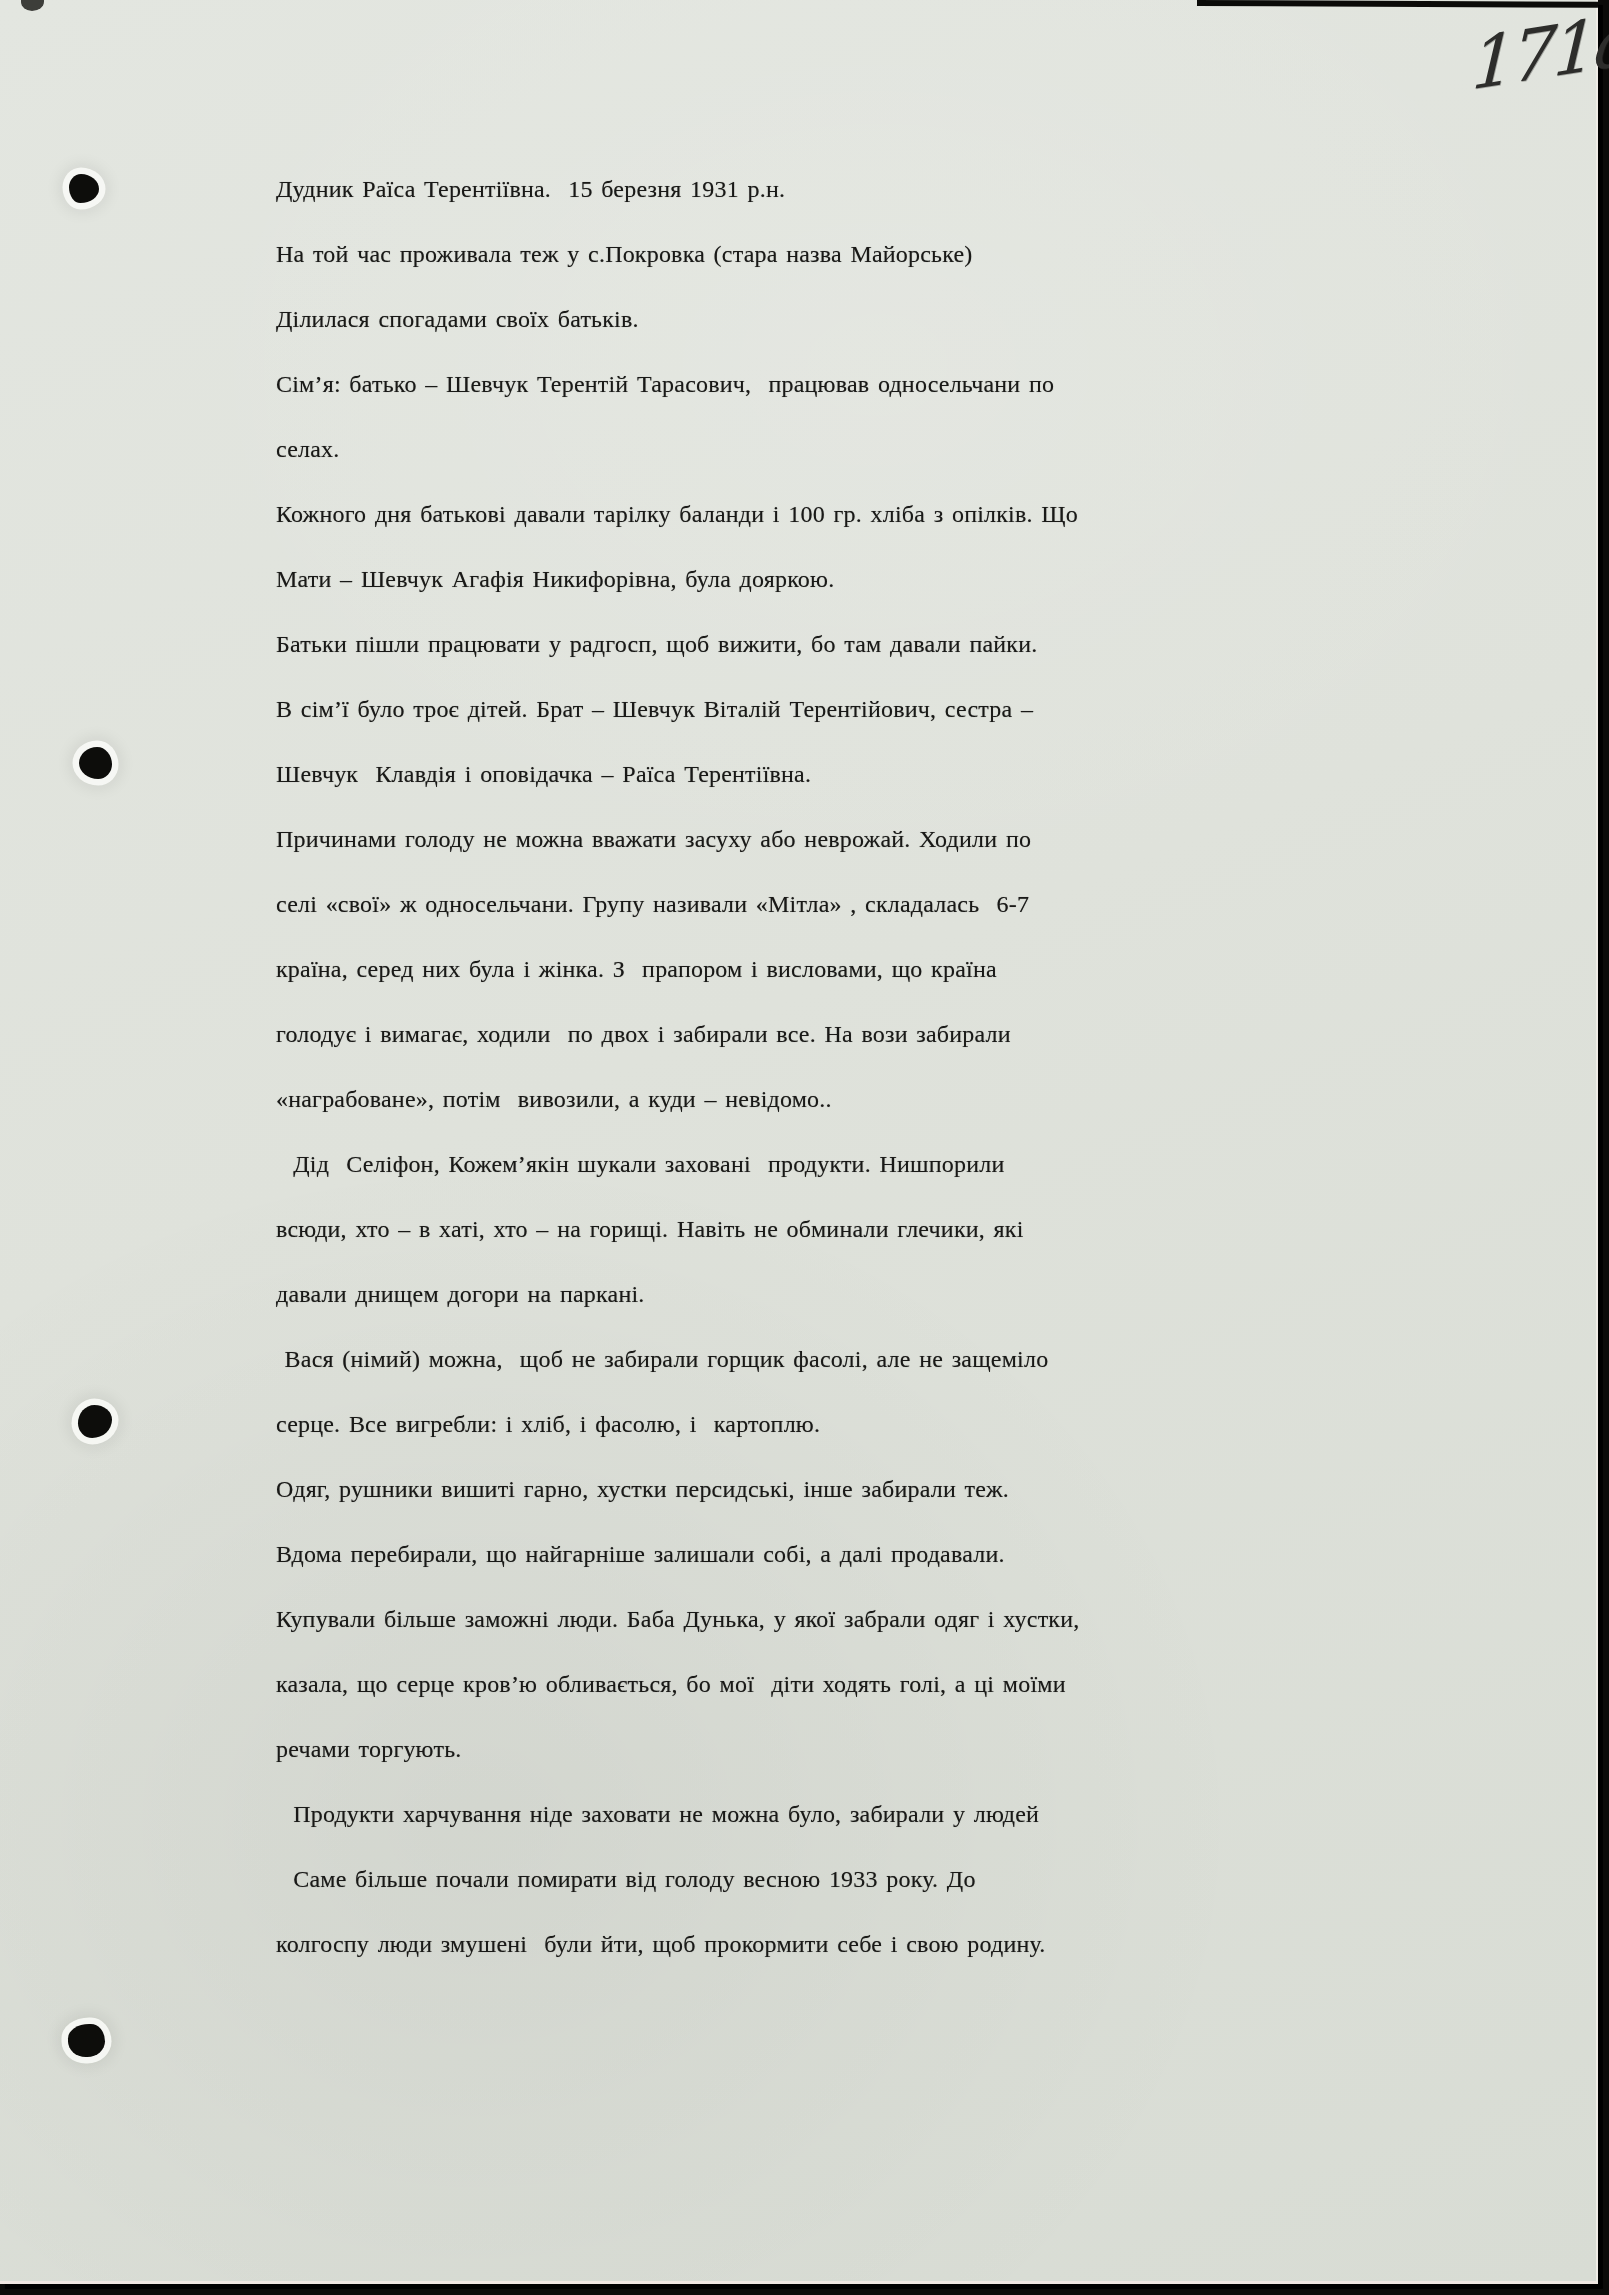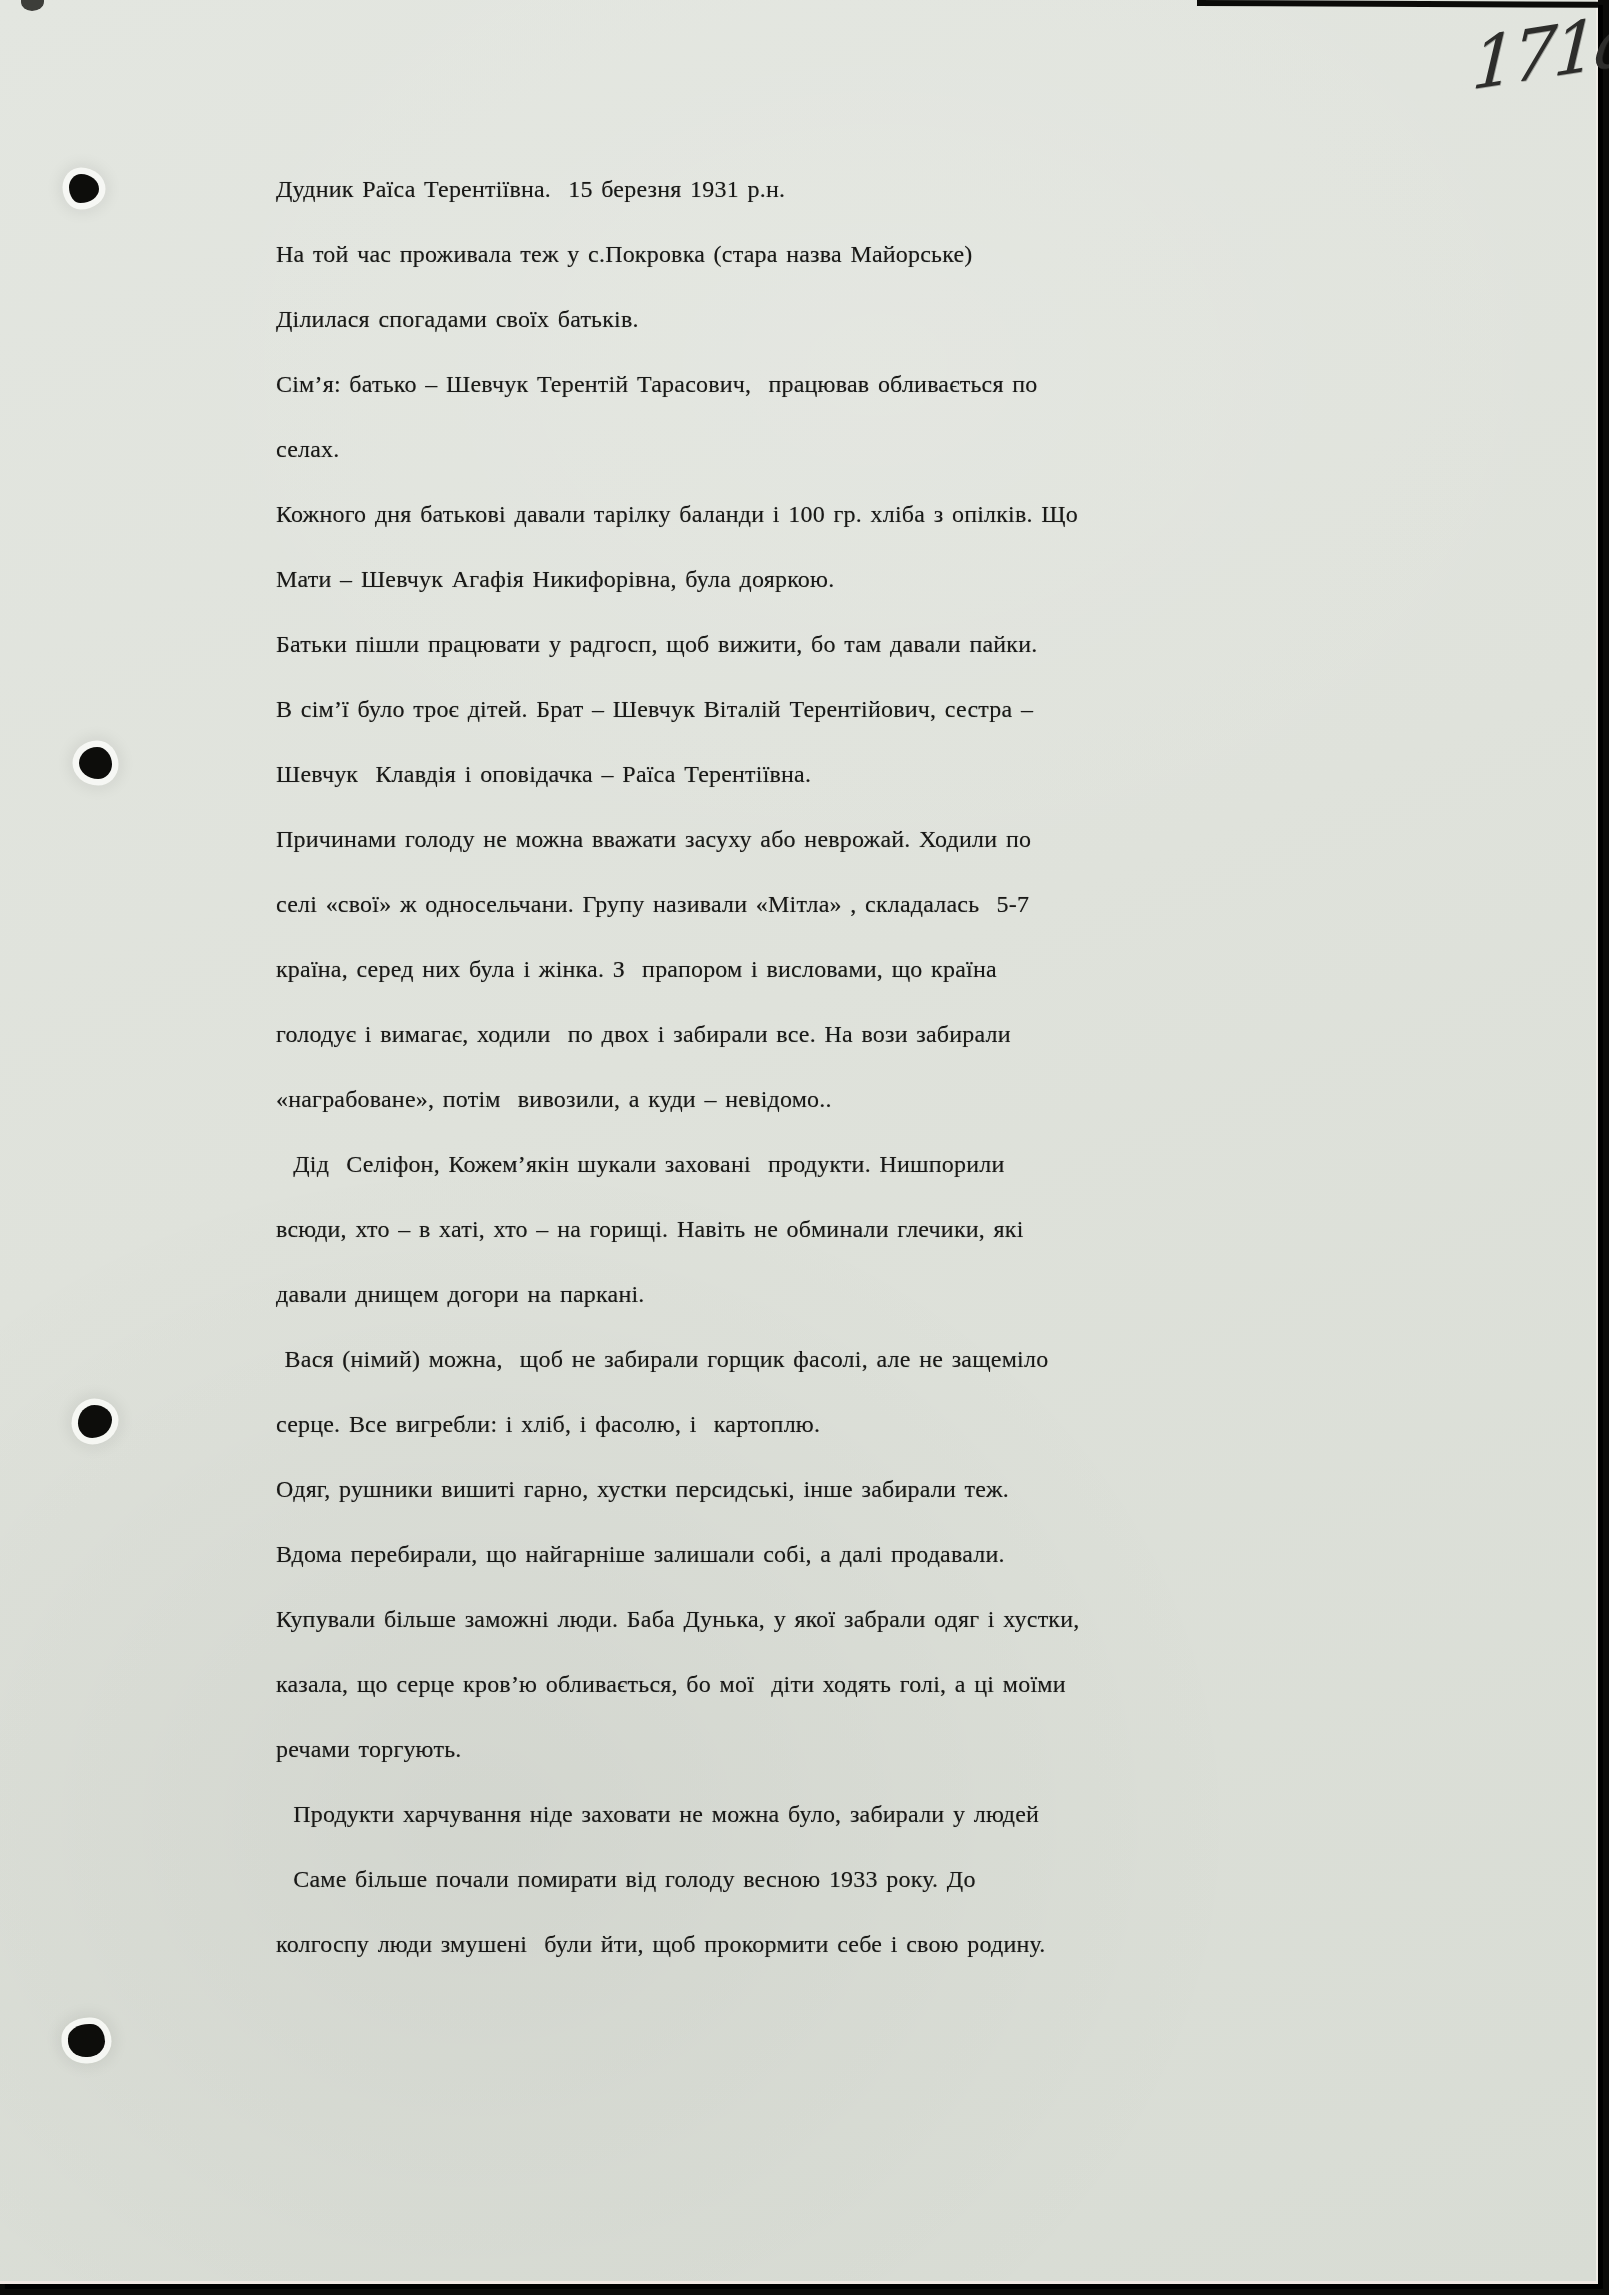--- a/index.html
+++ b/index.html
@@ -82,29 +82,29 @@
 
   <div class="hole h1"></div>
   <div class="hole h2"></div>
   <div class="hole h3"></div>
   <div class="hole h4"></div>
 
   <div class="textblock" id="textblock">
       <div class="line">Дудник Раїса Терентіївна.  15 березня 1931 р.н.</div>
       <div class="line">На той час проживала теж у с.Покровка (стара назва Майорське)</div>
       <div class="line">Ділилася спогадами своїх батьків.</div>
-      <div class="line">Сім’я: батько – Шевчук Терентій Тарасович,  працював обливається по</div>
+      <div class="line">Сім’я: батько – Шевчук Терентій Тарасович,  працював односельчани по</div>
       <div class="line">селах.</div>
       <div class="line">Кожного дня батькові давали тарілку баланди і 100 гр. хліба з опілків. Що</div>
       <div class="line">Мати – Шевчук Агафія Никифорівна, була дояркою.</div>
       <div class="line">Батьки пішли працювати у радгосп, щоб вижити, бо там давали пайки.</div>
       <div class="line">В сім’ї було троє дітей. Брат – Шевчук Віталій Терентійович, сестра –</div>
       <div class="line">Шевчук  Клавдія і оповідачка – Раїса Терентіївна.</div>
       <div class="line">Причинами голоду не можна вважати засуху або неврожай. Ходили по</div>
-      <div class="line">селі «свої» ж односельчани. Групу називали «Мітла» , складалась  5-7</div>
+      <div class="line">селі «свої» ж односельчани. Групу називали «Мітла» , складалась  6-7</div>
       <div class="line">країна, серед них була і жінка. З  прапором і висловами, що країна</div>
       <div class="line">голодує і вимагає, ходили  по двох і забирали все. На вози забирали</div>
       <div class="line">«награбоване», потім  вивозили, а куди – невідомо..</div>
       <div class="line">  Дід  Селіфон, Кожем’якін шукали заховані  продукти. Нишпорили</div>
       <div class="line">всюди, хто – в хаті, хто – на горищі. Навіть не обминали глечики, які</div>
       <div class="line">давали днищем догори на паркані.</div>
       <div class="line"> Вася (німий) можна,  щоб не забирали горщик фасолі, але не защеміло</div>
       <div class="line">серце. Все вигребли: і хліб, і фасолю, і  картоплю.</div>
       <div class="line">Одяг, рушники вишиті гарно, хустки персидські, інше забирали теж.</div>
       <div class="line">Вдома перебирали, що найгарніше залишали собі, а далі продавали.</div>

